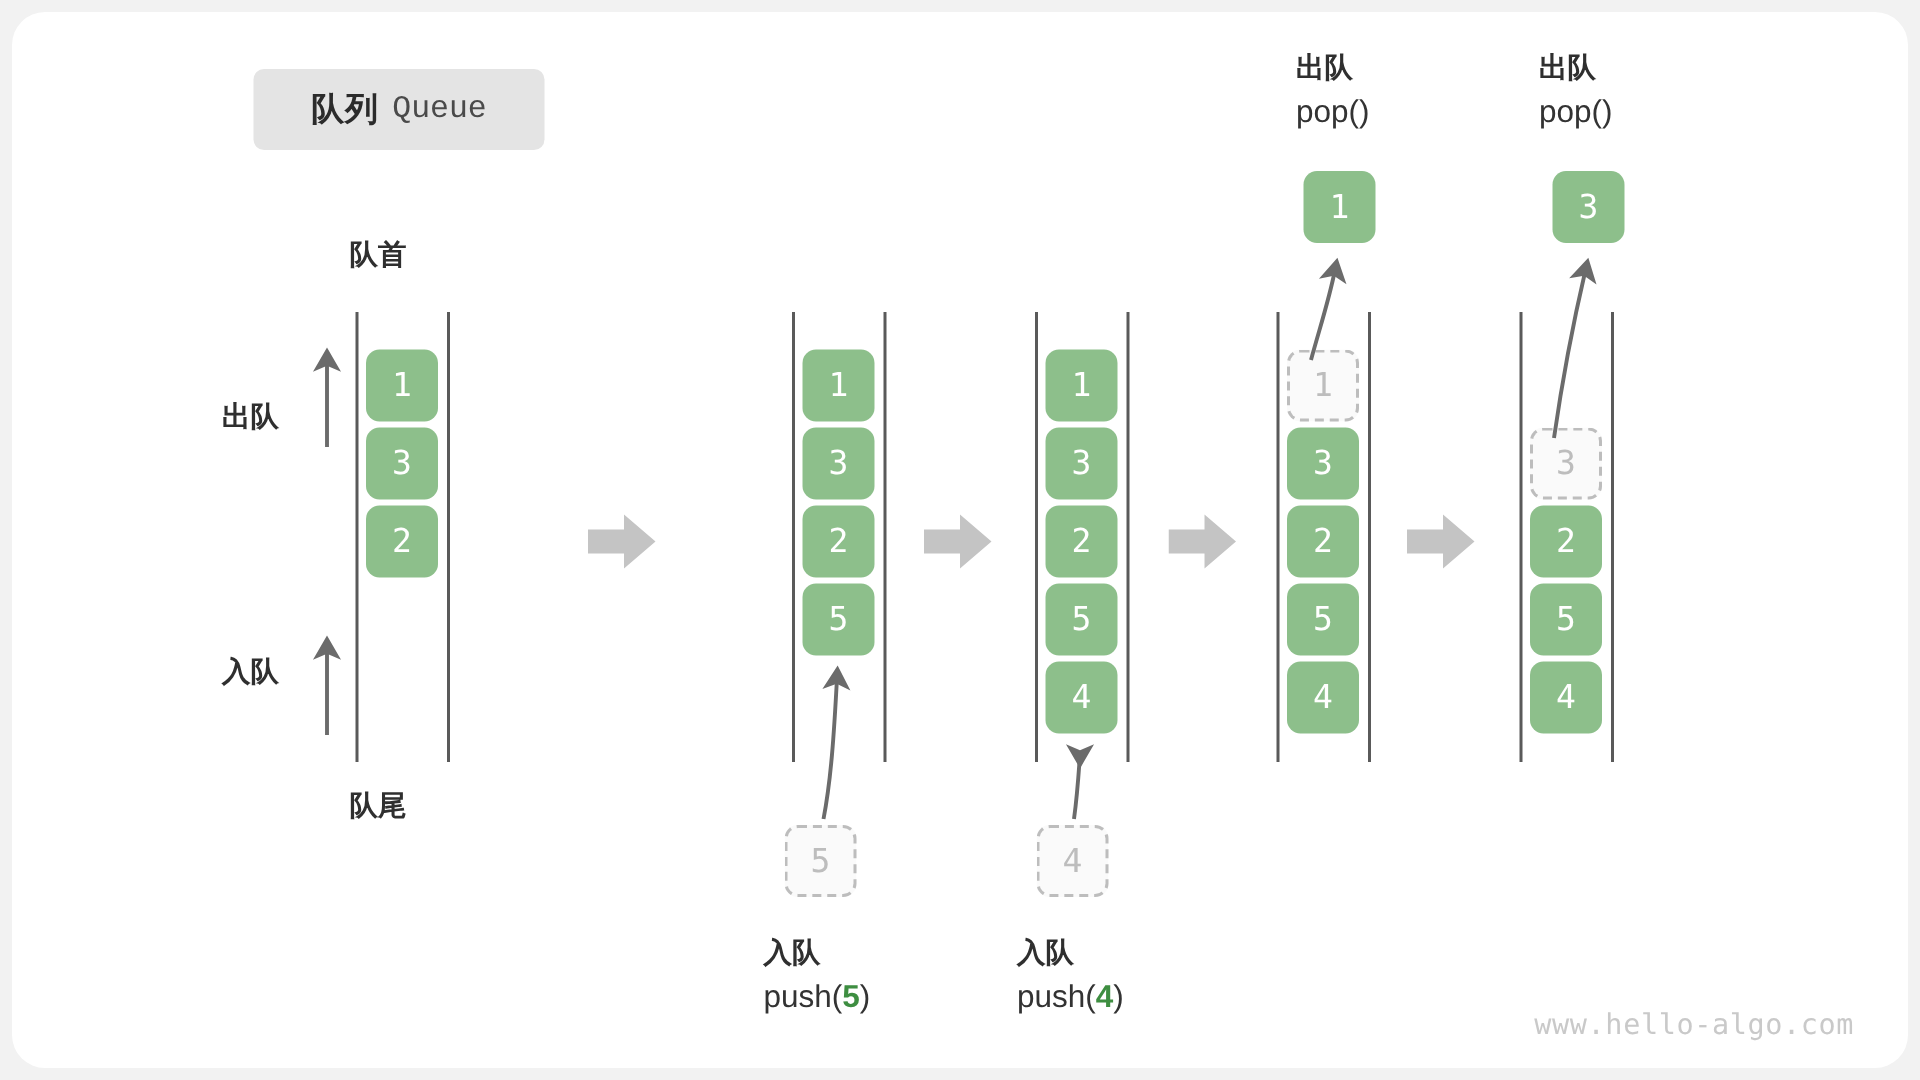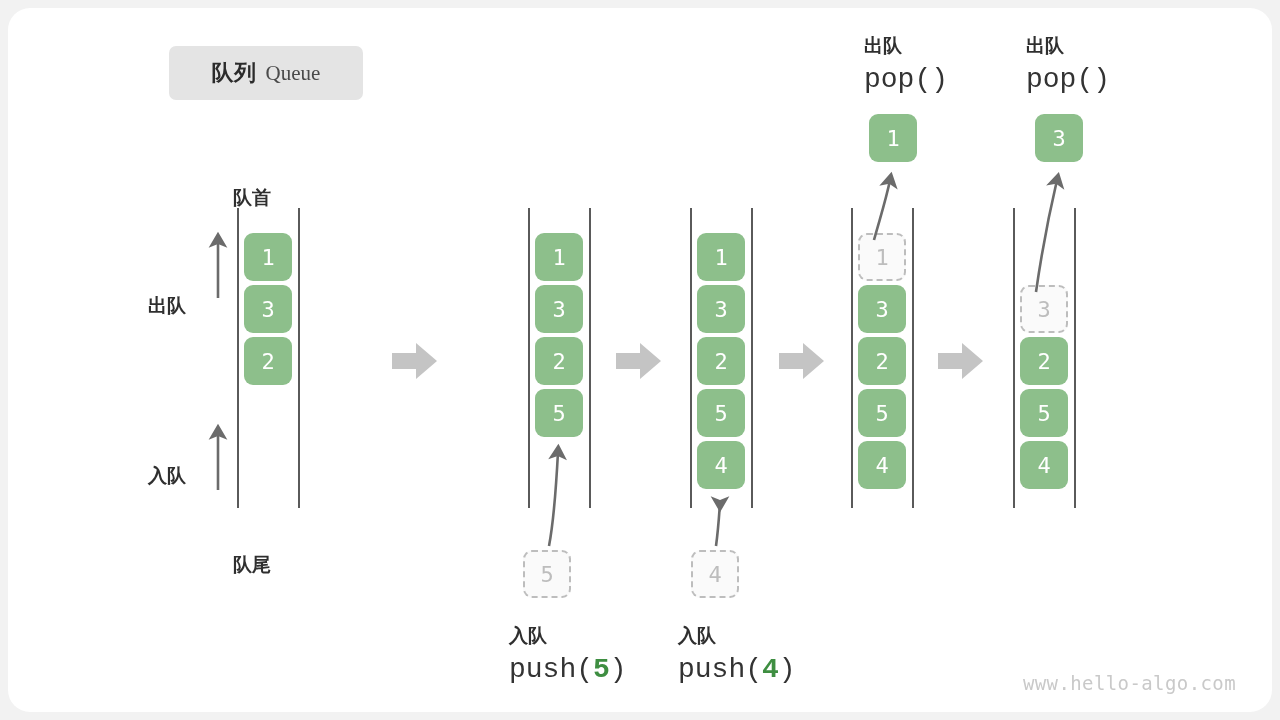--- a/index.html
+++ b/index.html
@@ -42,51 +42,50 @@
     justify-content: center;
     gap: 9px;
   }
   .title-cn {
     font-size: 22px;
     font-weight: bold;
     color: #2b2b2b;
     letter-spacing: 0.5px;
   }
   .title-en {
-    font-family: Liberation Serif, serif;
+    font-family: Liberation Mono, monospace;
     font-size: 21px;
     color: #4a4a4a;
   }
   
   .lbl {
     position: absolute;
     color: #333333;
     white-space: nowrap;
-    margin-top: 28px;
   }
   .lbl-cn-bold {
     font-size: 19px;
     font-weight: bold;
     color: #2f2f2f;
   }
   .op-label {
     position: absolute;
     text-align: left;
     white-space: nowrap;
     line-height: 1.45;
   }
   .op-cn {
     font-size: 19px;
     font-weight: bold;
     color: #2f2f2f;
     display: block;
   }
   .op-code {
-    font-family: Liberation Mono, monospace;
-    font-size: 28px;
+    font-family: Liberation Sans, sans-serif;
+    font-size: 21px;
     color: #333333;
     display: block;
   }
   .op-arg { color: #3e8e41; font-weight: bold; }
 
   
   .column {
     position: absolute;
   }
   .rail {

